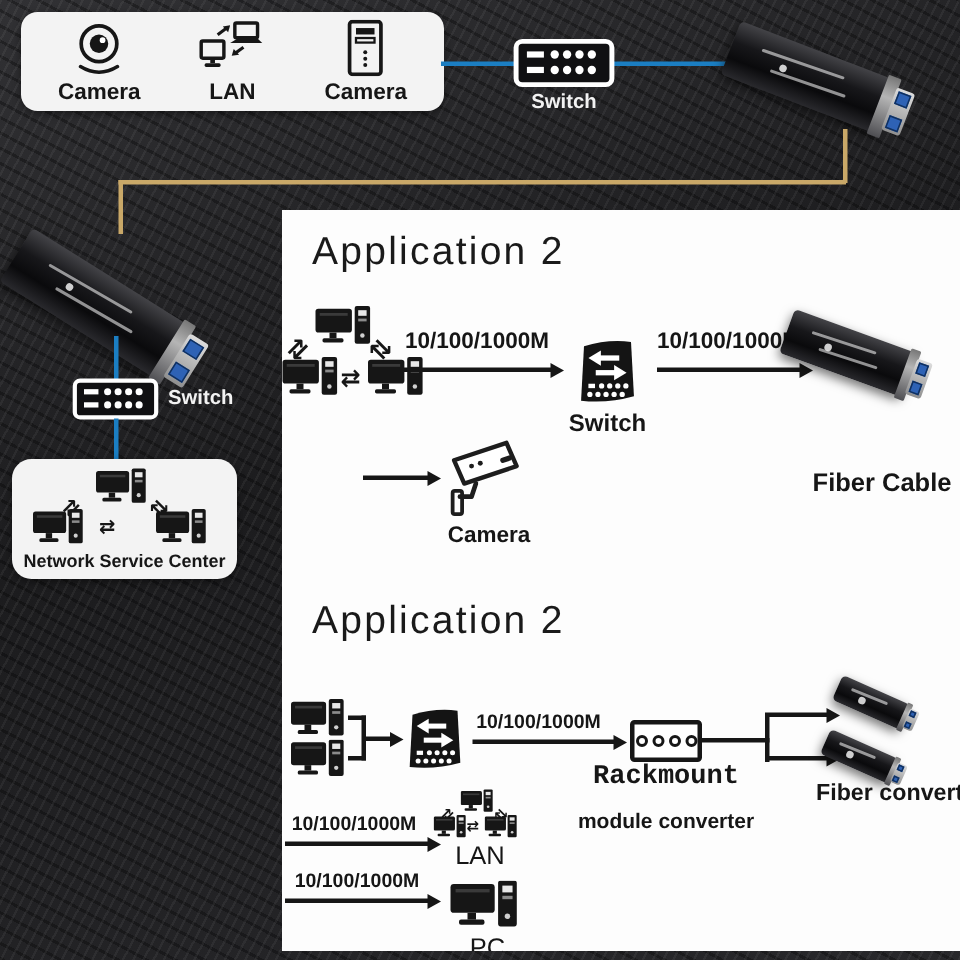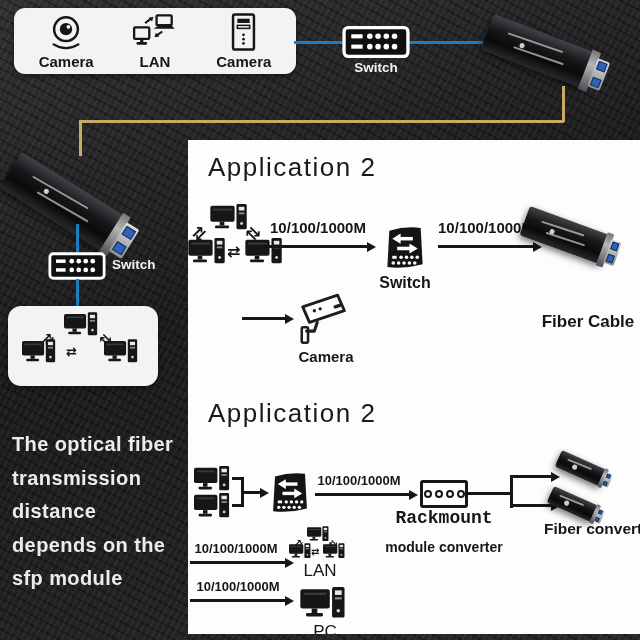--- a/index.html
+++ b/index.html
@@ -195,29 +195,23 @@
       </svg>
     <span class="swp" style="left:34px;top:26px;font-size:14px;transform:rotate(-45deg);">⇄</span>
     <span class="swp" style="left:92px;top:26px;font-size:14px;transform:rotate(45deg);">⇄</span>
     <svg class="ic abs" width="34" height="26" style="left:14px;top:33px;">
         <use href="#i-comp"></use>
       </svg>
     <span class="swp" style="left:58px;top:39px;font-size:13px;">⇄</span>
     <svg class="ic abs" width="34" height="26" style="left:96px;top:33px;">
         <use href="#i-comp"></use>
       </svg>
-  </div>
-
-  <div class="caption">
-    <div>The optical fiber</div>
-    <div>transmission</div>
-    <div>distance</div>
-    <div>depends on the</div>
-    <div>sfp module</div>
-  </div>
+    <div class="lb" style="left:2px;bottom:5px;width:146px;font-size:12px;">Network Service Center</div>
+  </div>
+
 
   <div class="panel">
 
     <div class="title" style="left:20px;top:12px;">Application 2</div>
 
     <svg class="ic abs" width="38" height="28" style="left:22px;top:64px;">
         <use href="#i-comp"></use>
       </svg>
     <span class="swp" style="left:4px;top:85px;font-size:17px;transform:rotate(-45deg);">⇄</span>
     <span class="swp" style="left:58px;top:85px;font-size:17px;transform:rotate(45deg);">⇄</span>

